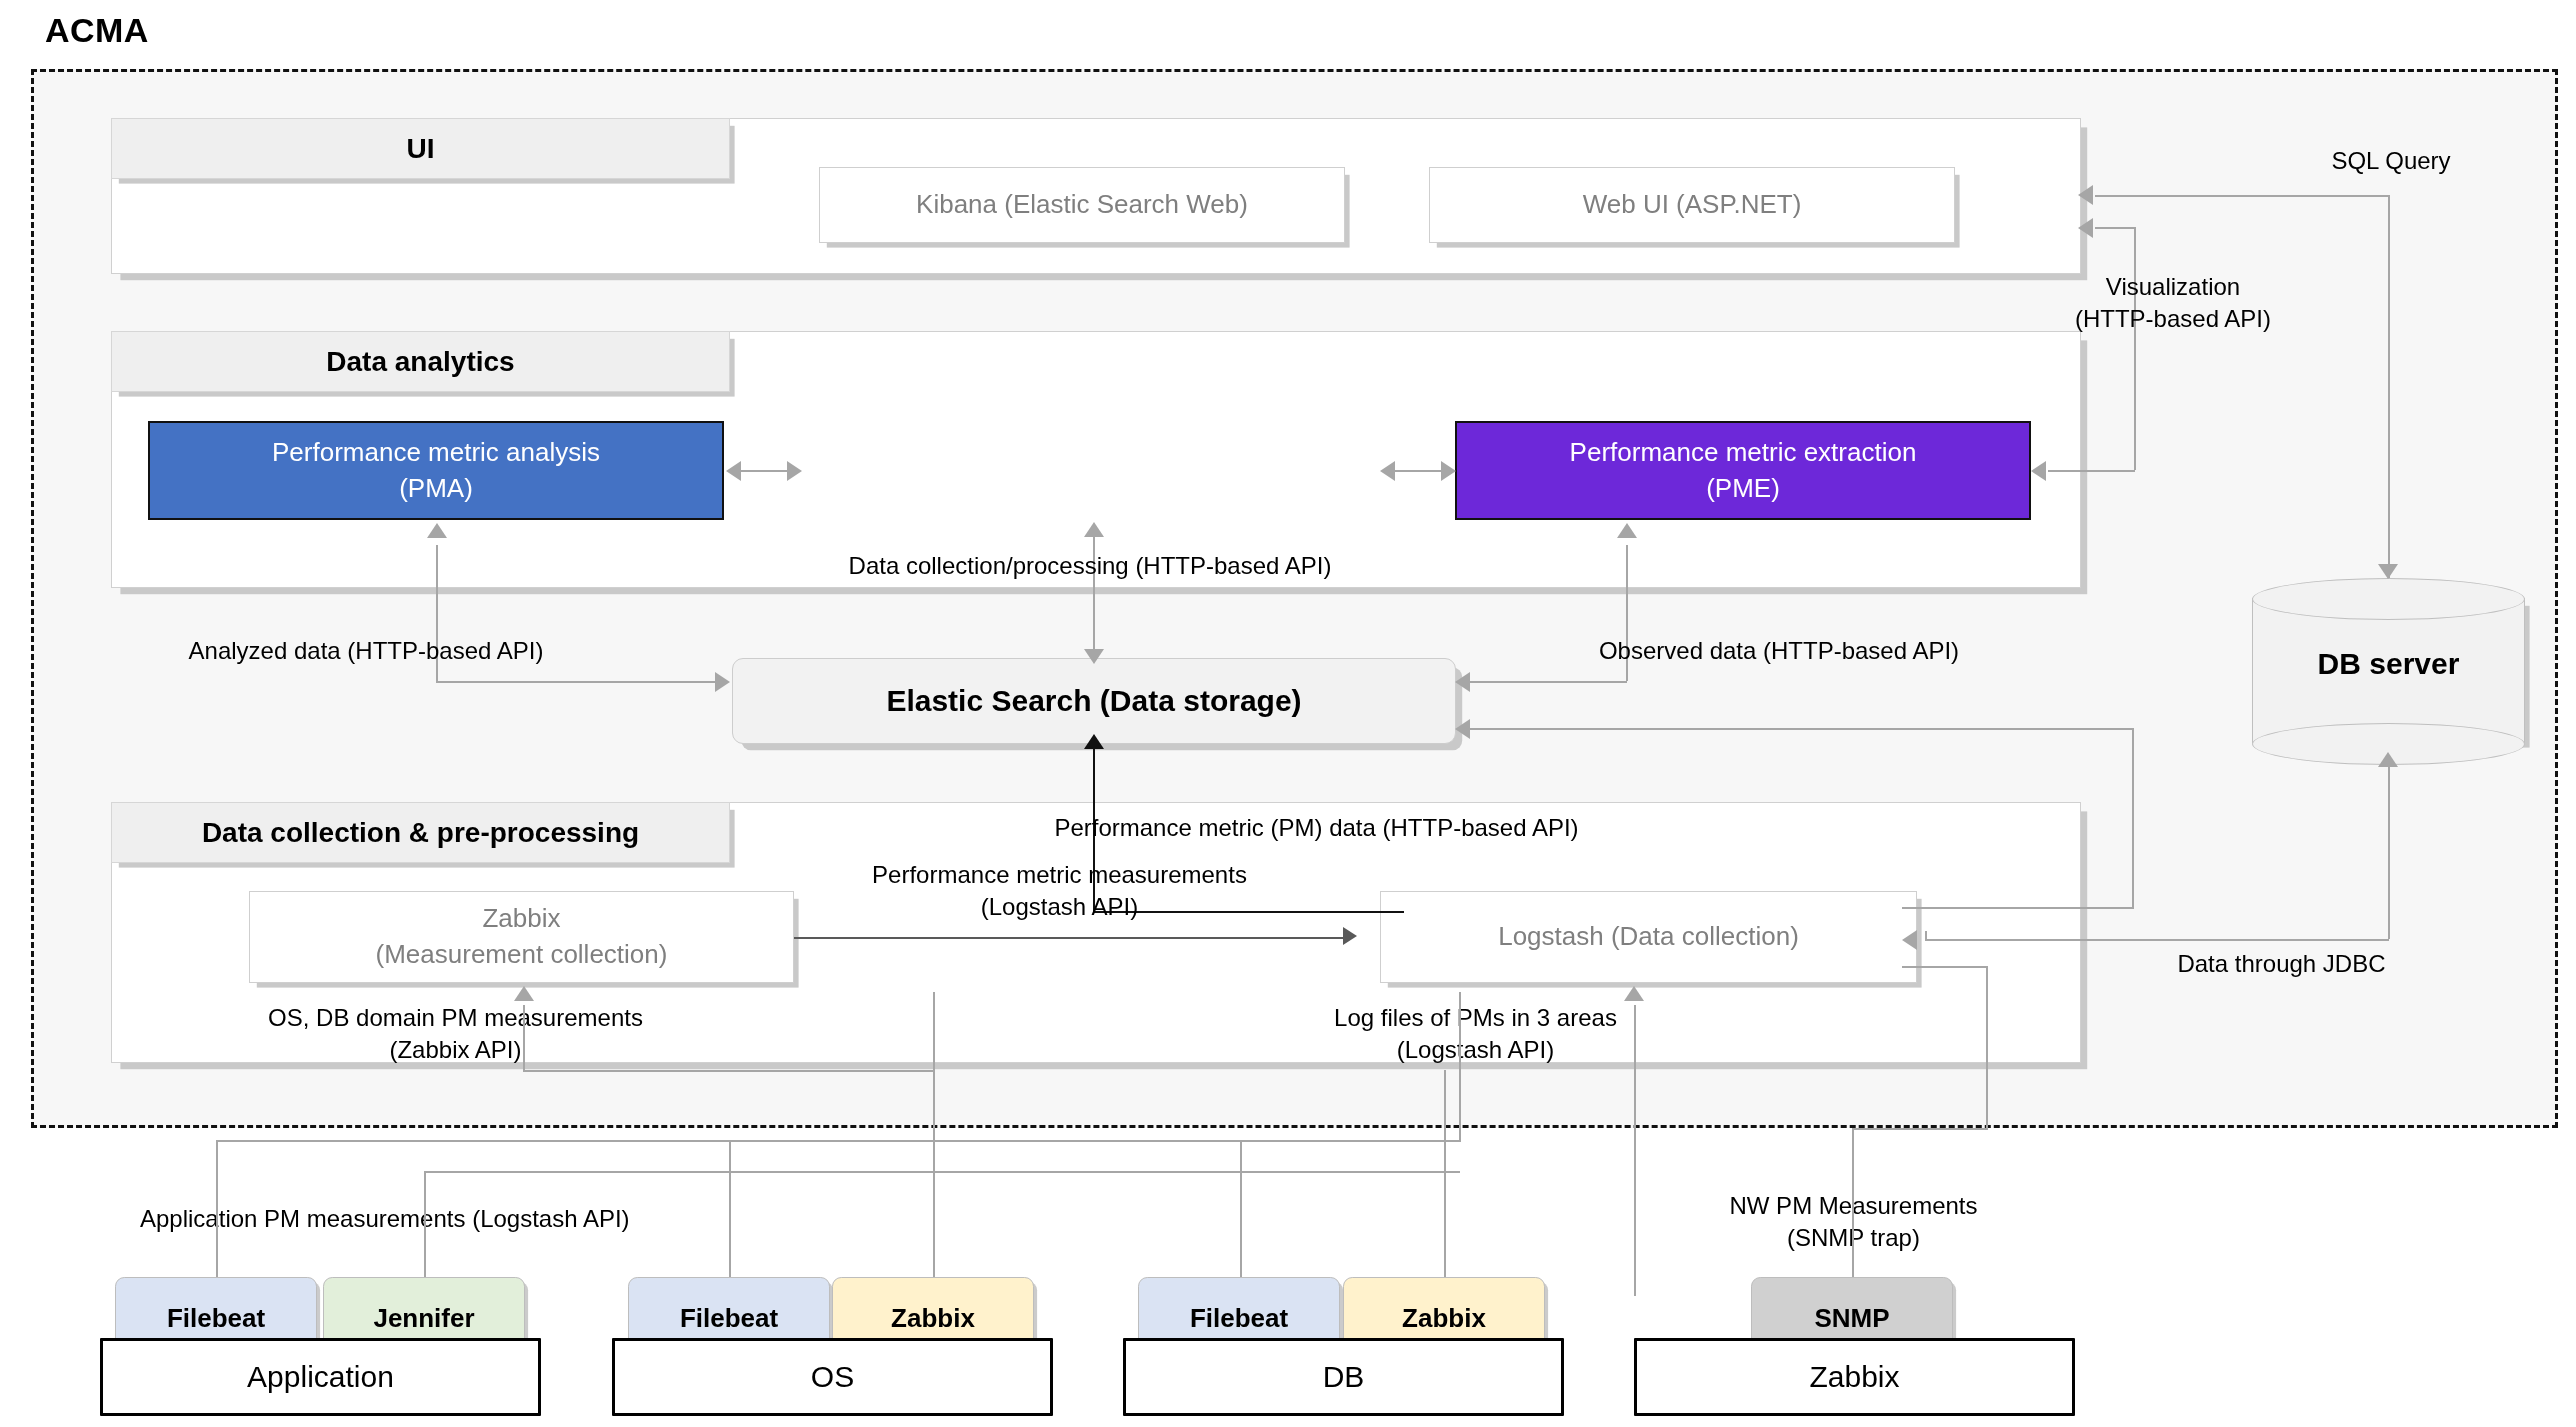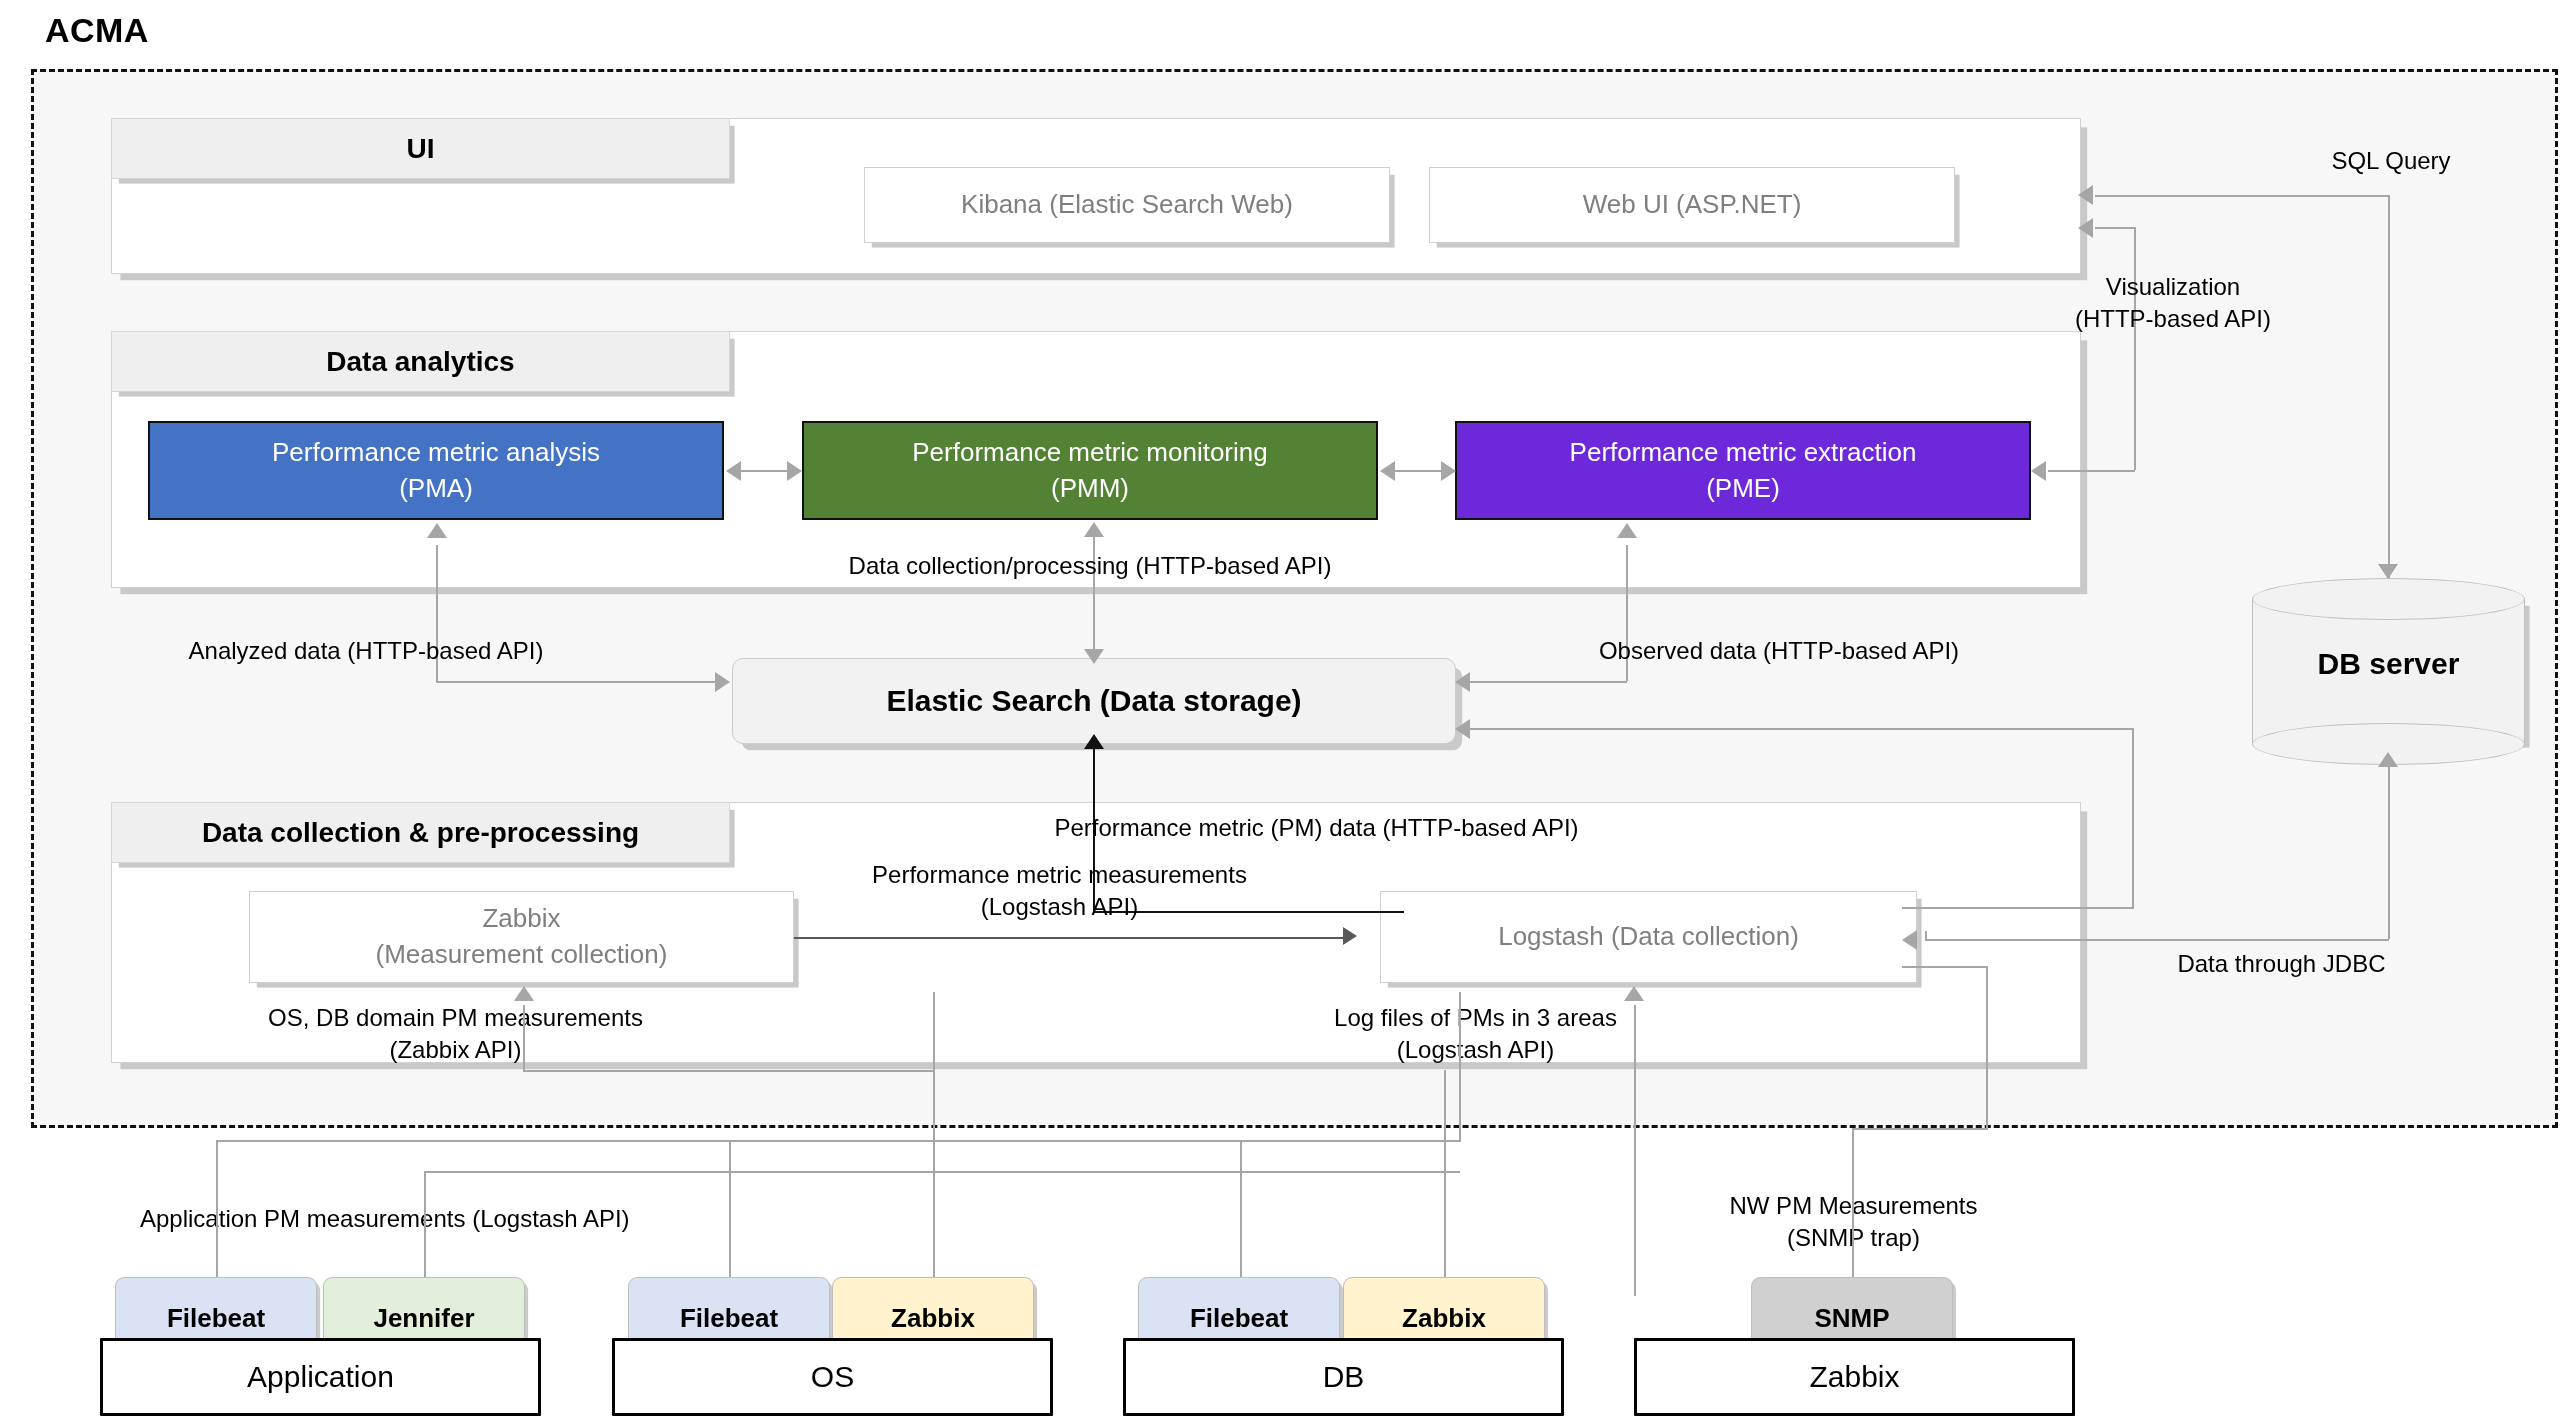--- a/index.html
+++ b/index.html
@@ -116,39 +116,35 @@
 
   <div class="abs" id="title">ACMA</div>
 
   <div class="abs" id="acma-boundary"></div>
 
   <div class="abs panel" style="left:111px;top:118px;width:1970px;height:156px;"></div>
   <div class="abs panel-tab" style="left:111px;top:118px;width:619px;height:61px;">
     <span>UI</span>
   </div>
 
-  <div class="abs wbox" style="left:819px;top:167px;width:526px;height:76px;margin-left:45px;">
+  <div class="abs wbox" style="left:819px;top:167px;width:526px;height:76px;">
     <span>Kibana (Elastic Search Web)</span>
   </div>
   <div class="abs wbox" style="left:1429px;top:167px;width:526px;height:76px;">
     <span>Web UI (ASP.NET)</span>
   </div>
 
   <div class="abs panel" style="left:111px;top:331px;width:1970px;height:257px;"></div>
   <div class="abs panel-tab" style="left:111px;top:331px;width:619px;height:61px;">
     <span>Data analytics</span>
   </div>
 
   <div class="abs cbox" style="left:148px;top:421px;width:576px;height:99px;background:#4472C4;">
     <span style="white-space:pre-line;">Performance metric analysis
 (PMA)</span>
-  </div>
-  <div class="abs cbox" style="left:802px;top:421px;width:576px;height:99px;background:#548235;">
-    <span style="white-space:pre-line;">Performance metric monitoring
-(PMM)</span>
   </div>
   <div class="abs cbox" style="left:1455px;top:421px;width:576px;height:99px;background:#6d28d9;">
     <span style="white-space:pre-line;">Performance metric extraction
 (PME)</span>
   </div>
 
   <div class="abs ln hline" style="left:740px;top:470px;width:47px;"></div>
   <div class="abs ah ah-l" style="left:726px;top:461px;"></div>
   <div class="abs ah ah-r" style="left:787px;top:461px;"></div>
 

